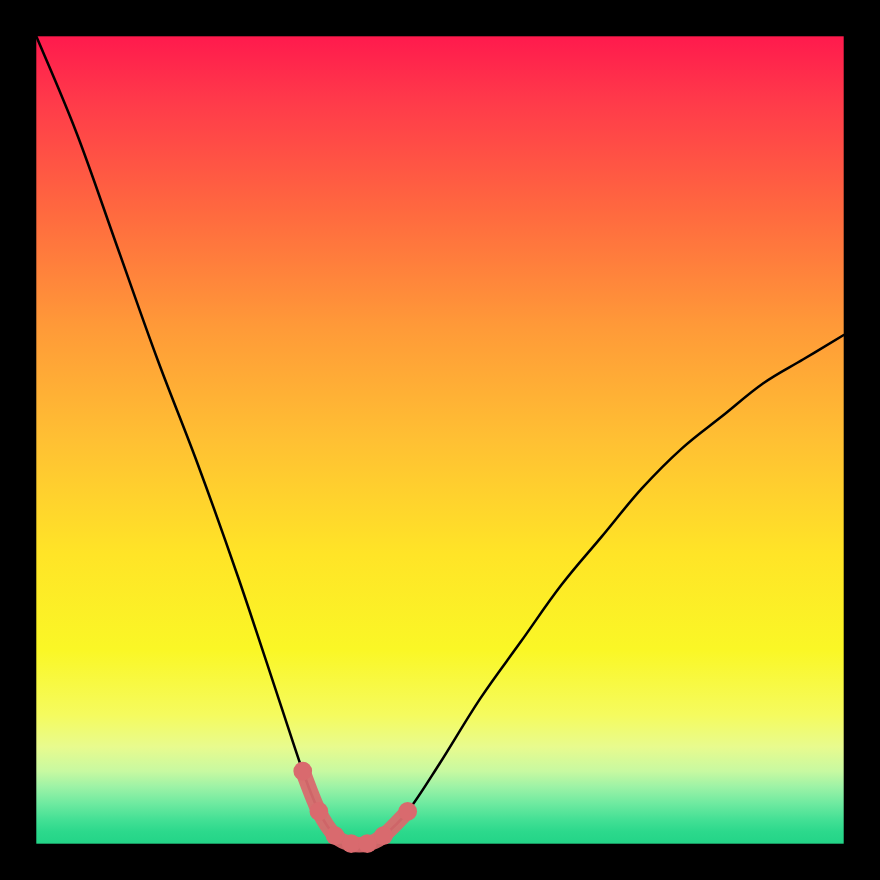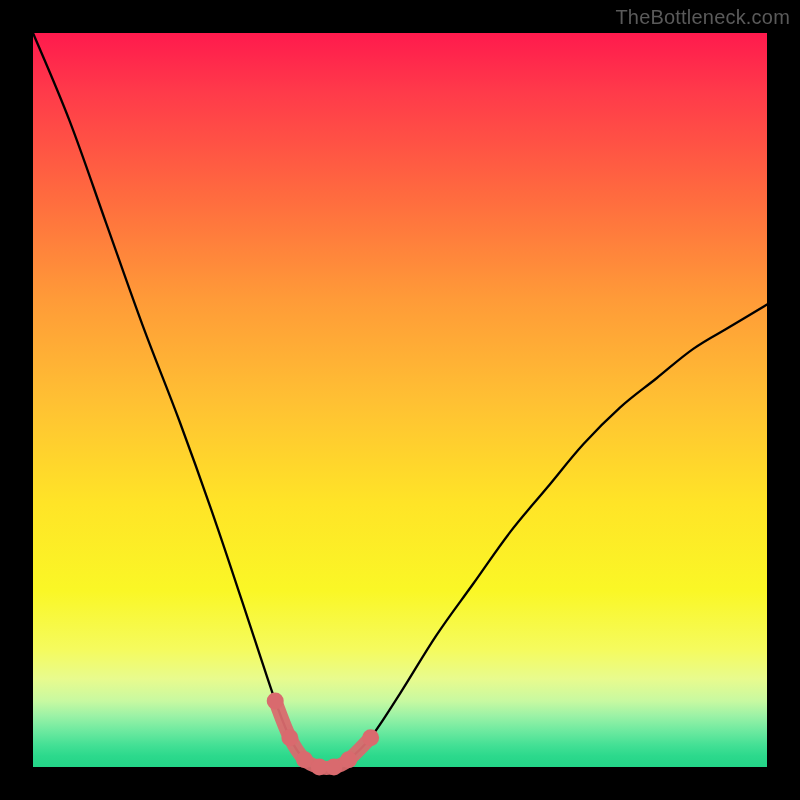--- a/index.html
+++ b/index.html
@@ -76,14 +76,13 @@
           <circle cx="256.9" cy="704.64" r="8.5" fill="#d96a6e"></circle>
           <circle cx="271.58" cy="726.66" r="8.5" fill="#d96a6e"></circle>
           <circle cx="286.26" cy="734" r="8.5" fill="#d96a6e"></circle>
           <circle cx="300.94" cy="734" r="8.5" fill="#d96a6e"></circle>
           <circle cx="315.62" cy="726.66" r="8.5" fill="#d96a6e"></circle>
           <circle cx="337.64" cy="704.64" r="8.5" fill="#d96a6e"></circle>
         </g>
     </svg>
   </div>
 
-  <div class="watermark">TheBottleneck.com</div>
 </div>
 
 </body></html>

